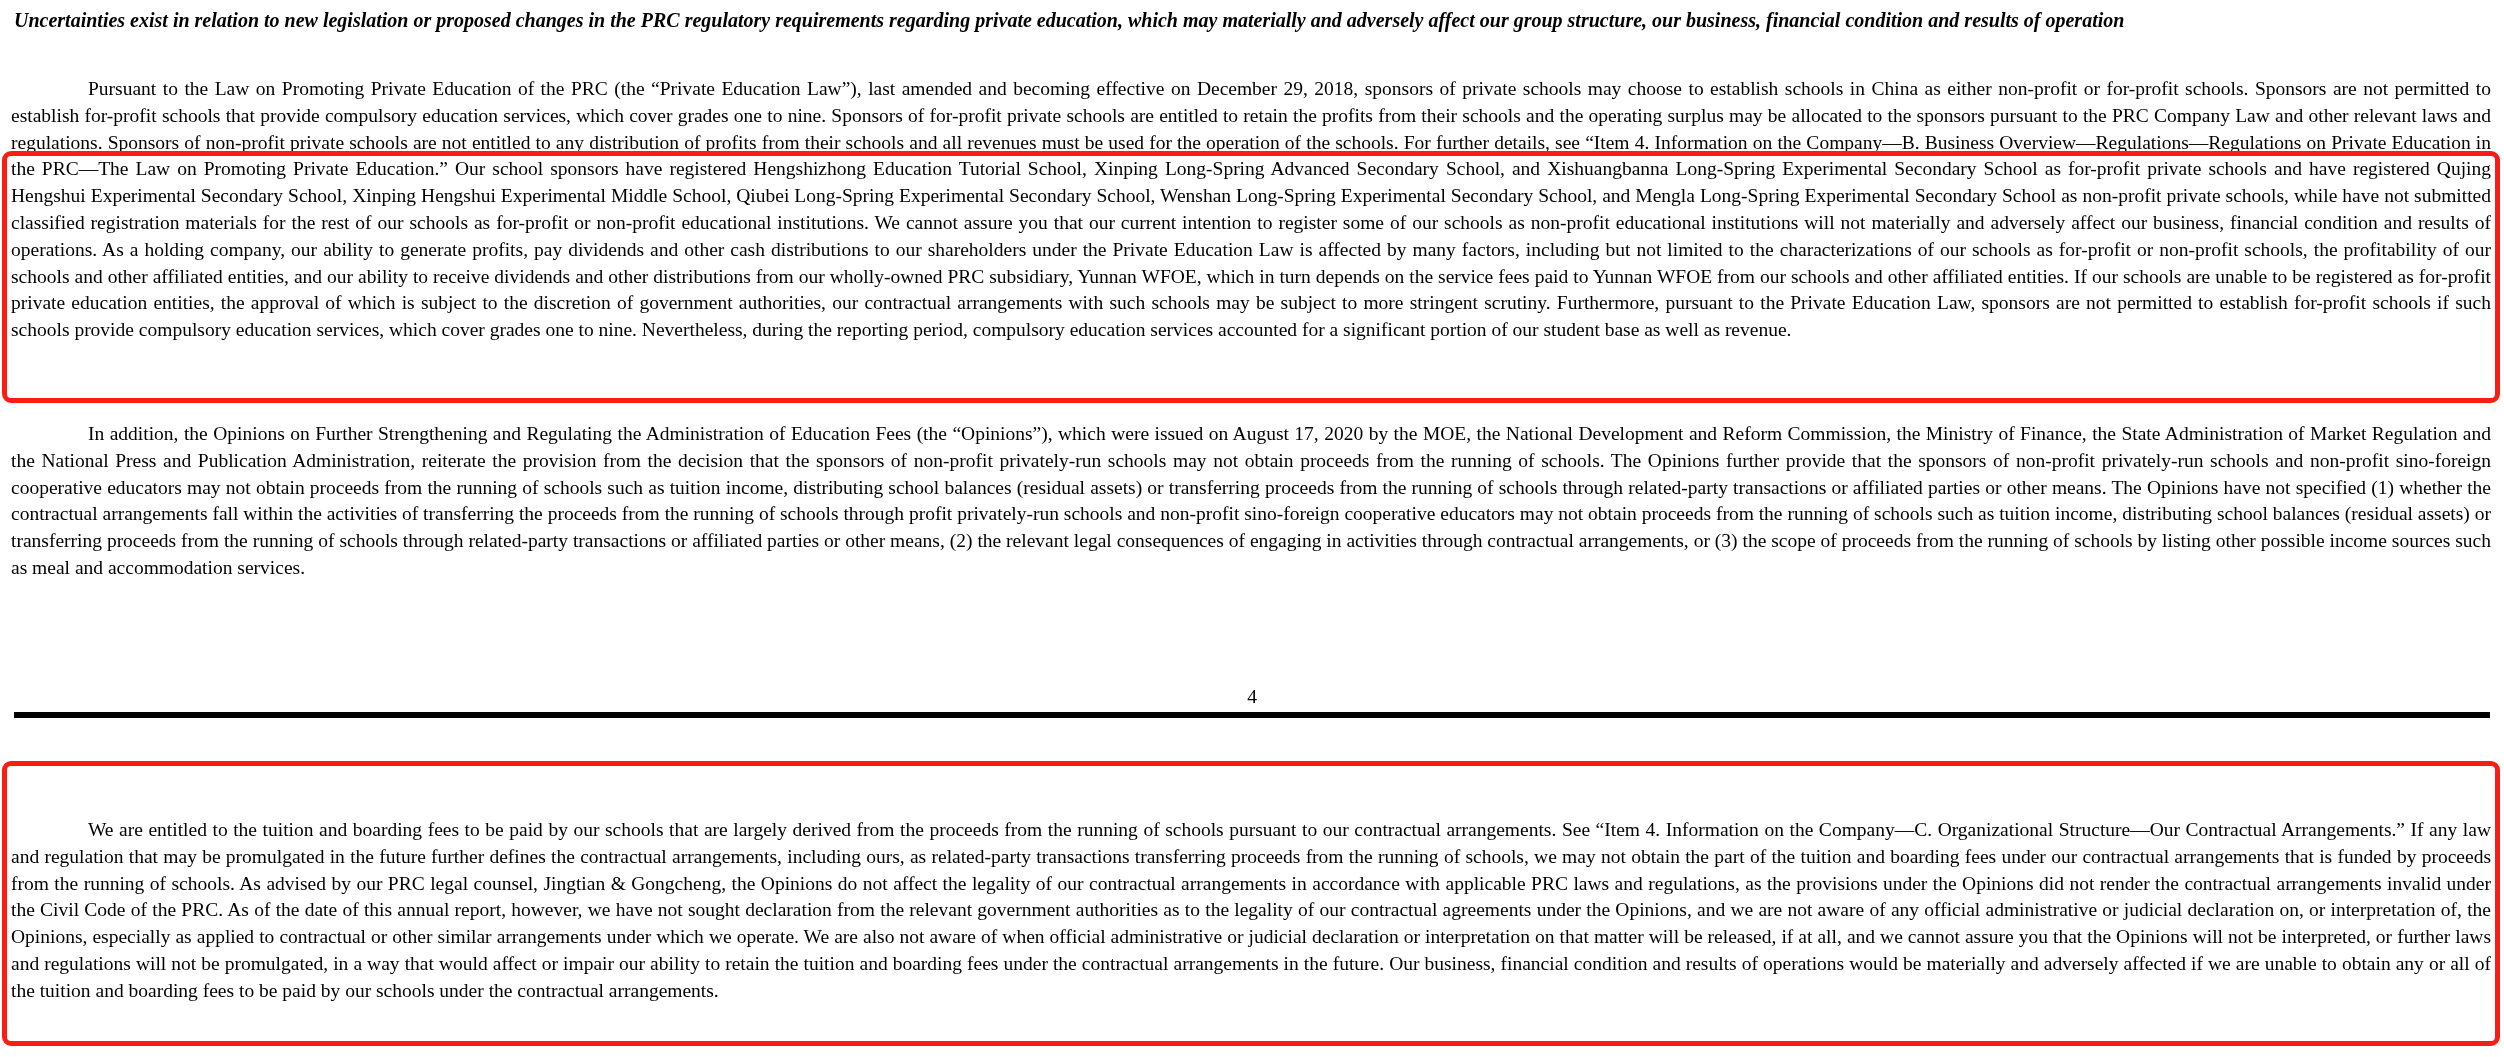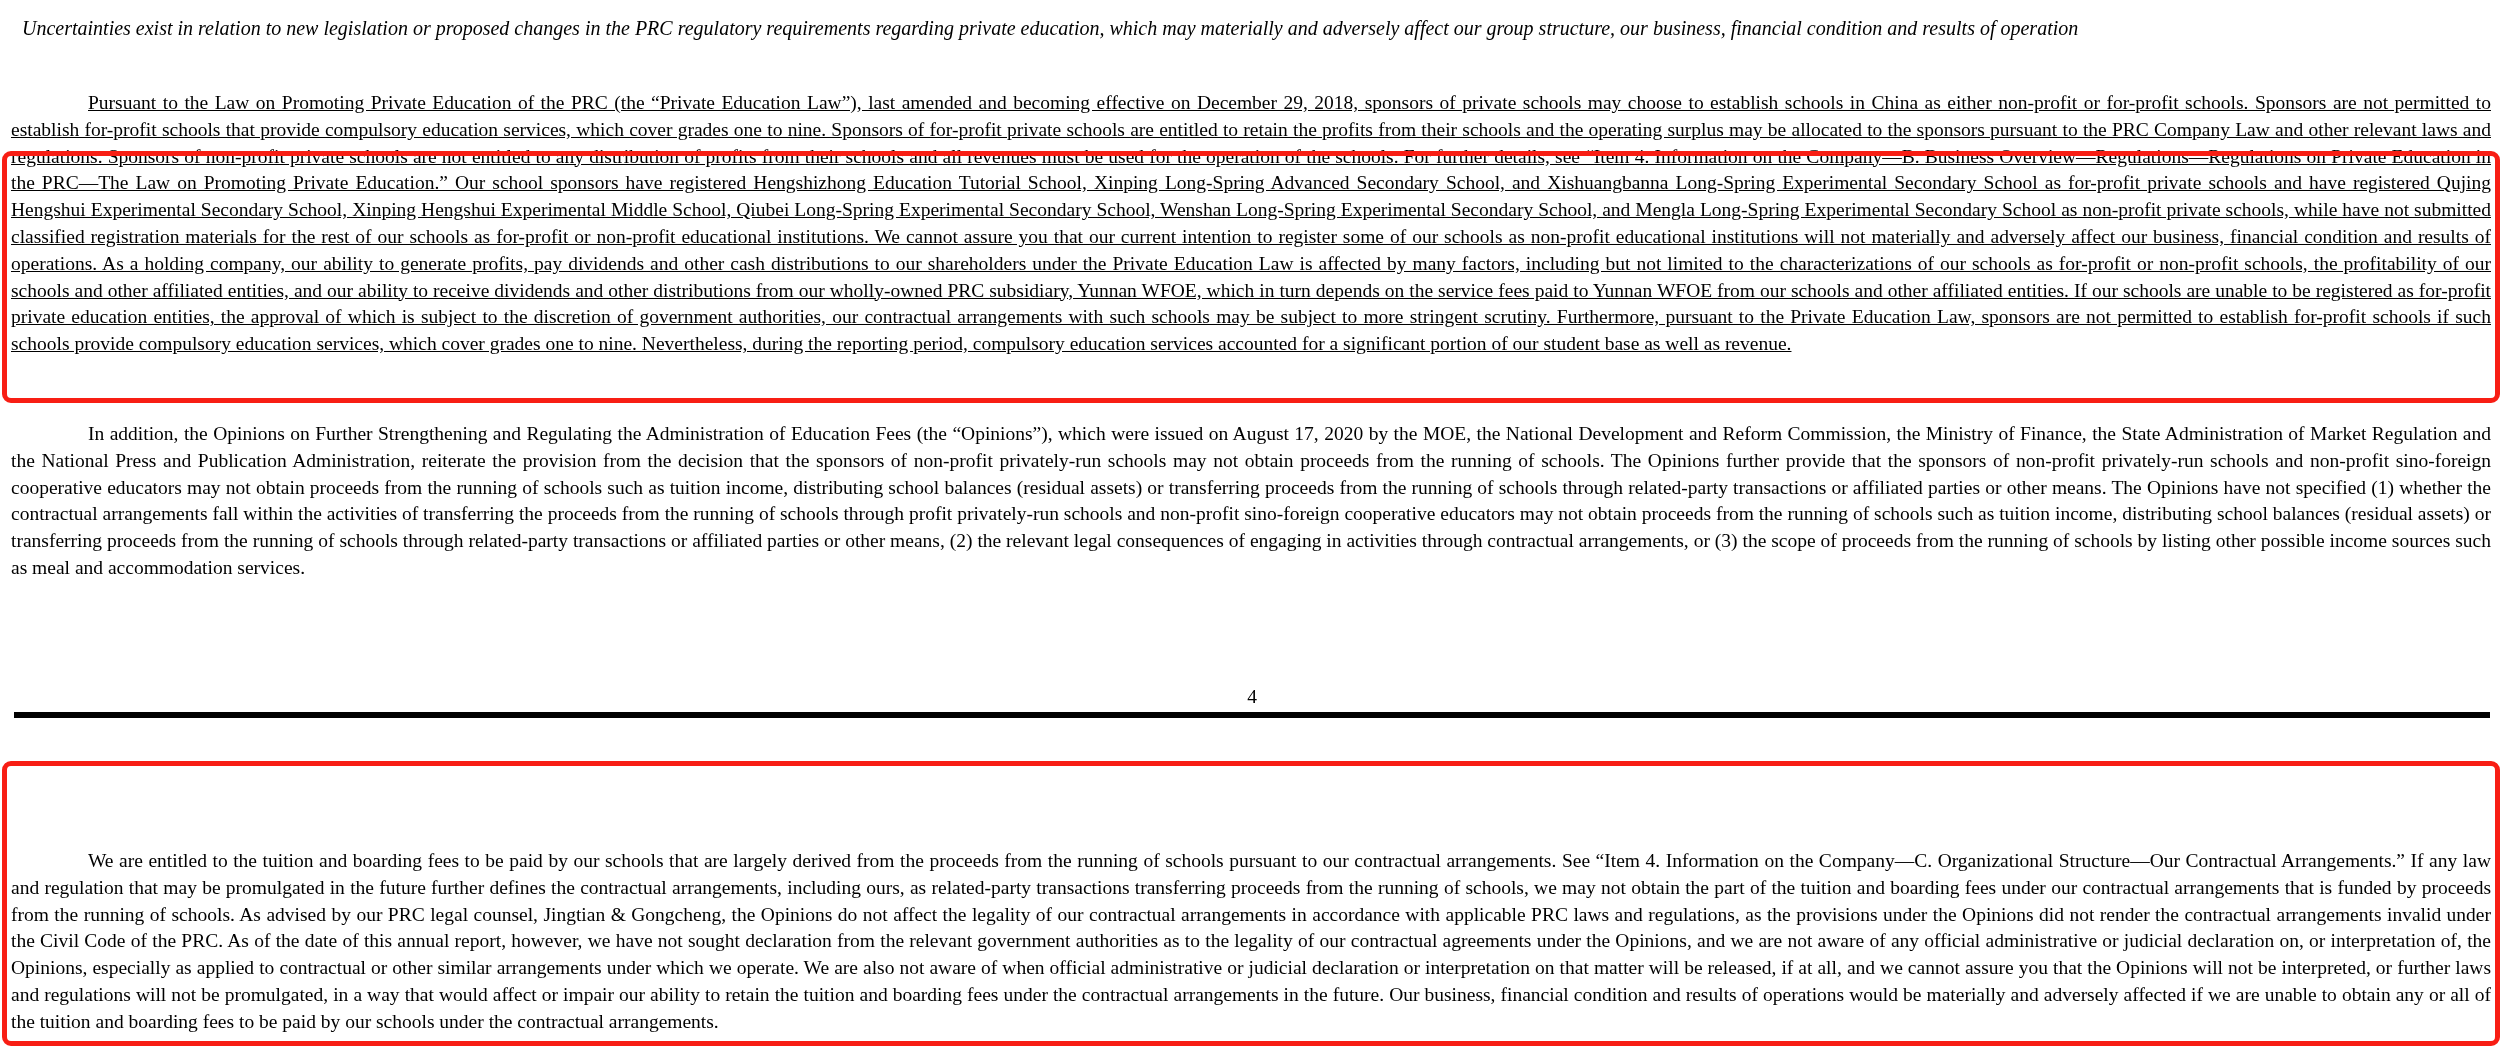--- a/index.html
+++ b/index.html
@@ -10,40 +10,40 @@
     background: #ffffff;
     color: #000000;
     font-family: "Liberation Serif", "DejaVu Serif", serif;
     overflow: hidden;
   }
   .heading {
     position: absolute;
     top: 3px;
     left: 10px;
     right: 14px;
-    margin: 12px;
+    margin: 4px;
     font-size: 20px;
-    font-weight: normal;
+    font-weight: bold;
     font-style: italic;
     line-height: 27px;
     text-align: justify;
   }
   .para {
     position: absolute;
     left: 11px;
     right: 13px;
     margin: 0;
     font-size: 19.5px;
     line-height: 26.8px;
     text-align: justify;
     text-indent: 77px;
   }
-  .para-1 { top: 90px; text-decoration: underline; }
+  .para-1 { top: 76px; }
   .para-2 { top: 421px; }
-  .para-3 { top: 848px; font-family: Liberation Serif, serif; }
+  .para-3 { top: 817px; font-family: Liberation Serif, serif; }
   .page-number {
     position: absolute;
     top: 684px;
     left: 0;
     width: 100%;
     text-align: center;
     font-size: 19.5px;
     line-height: 26px;
   }
   .divider {

